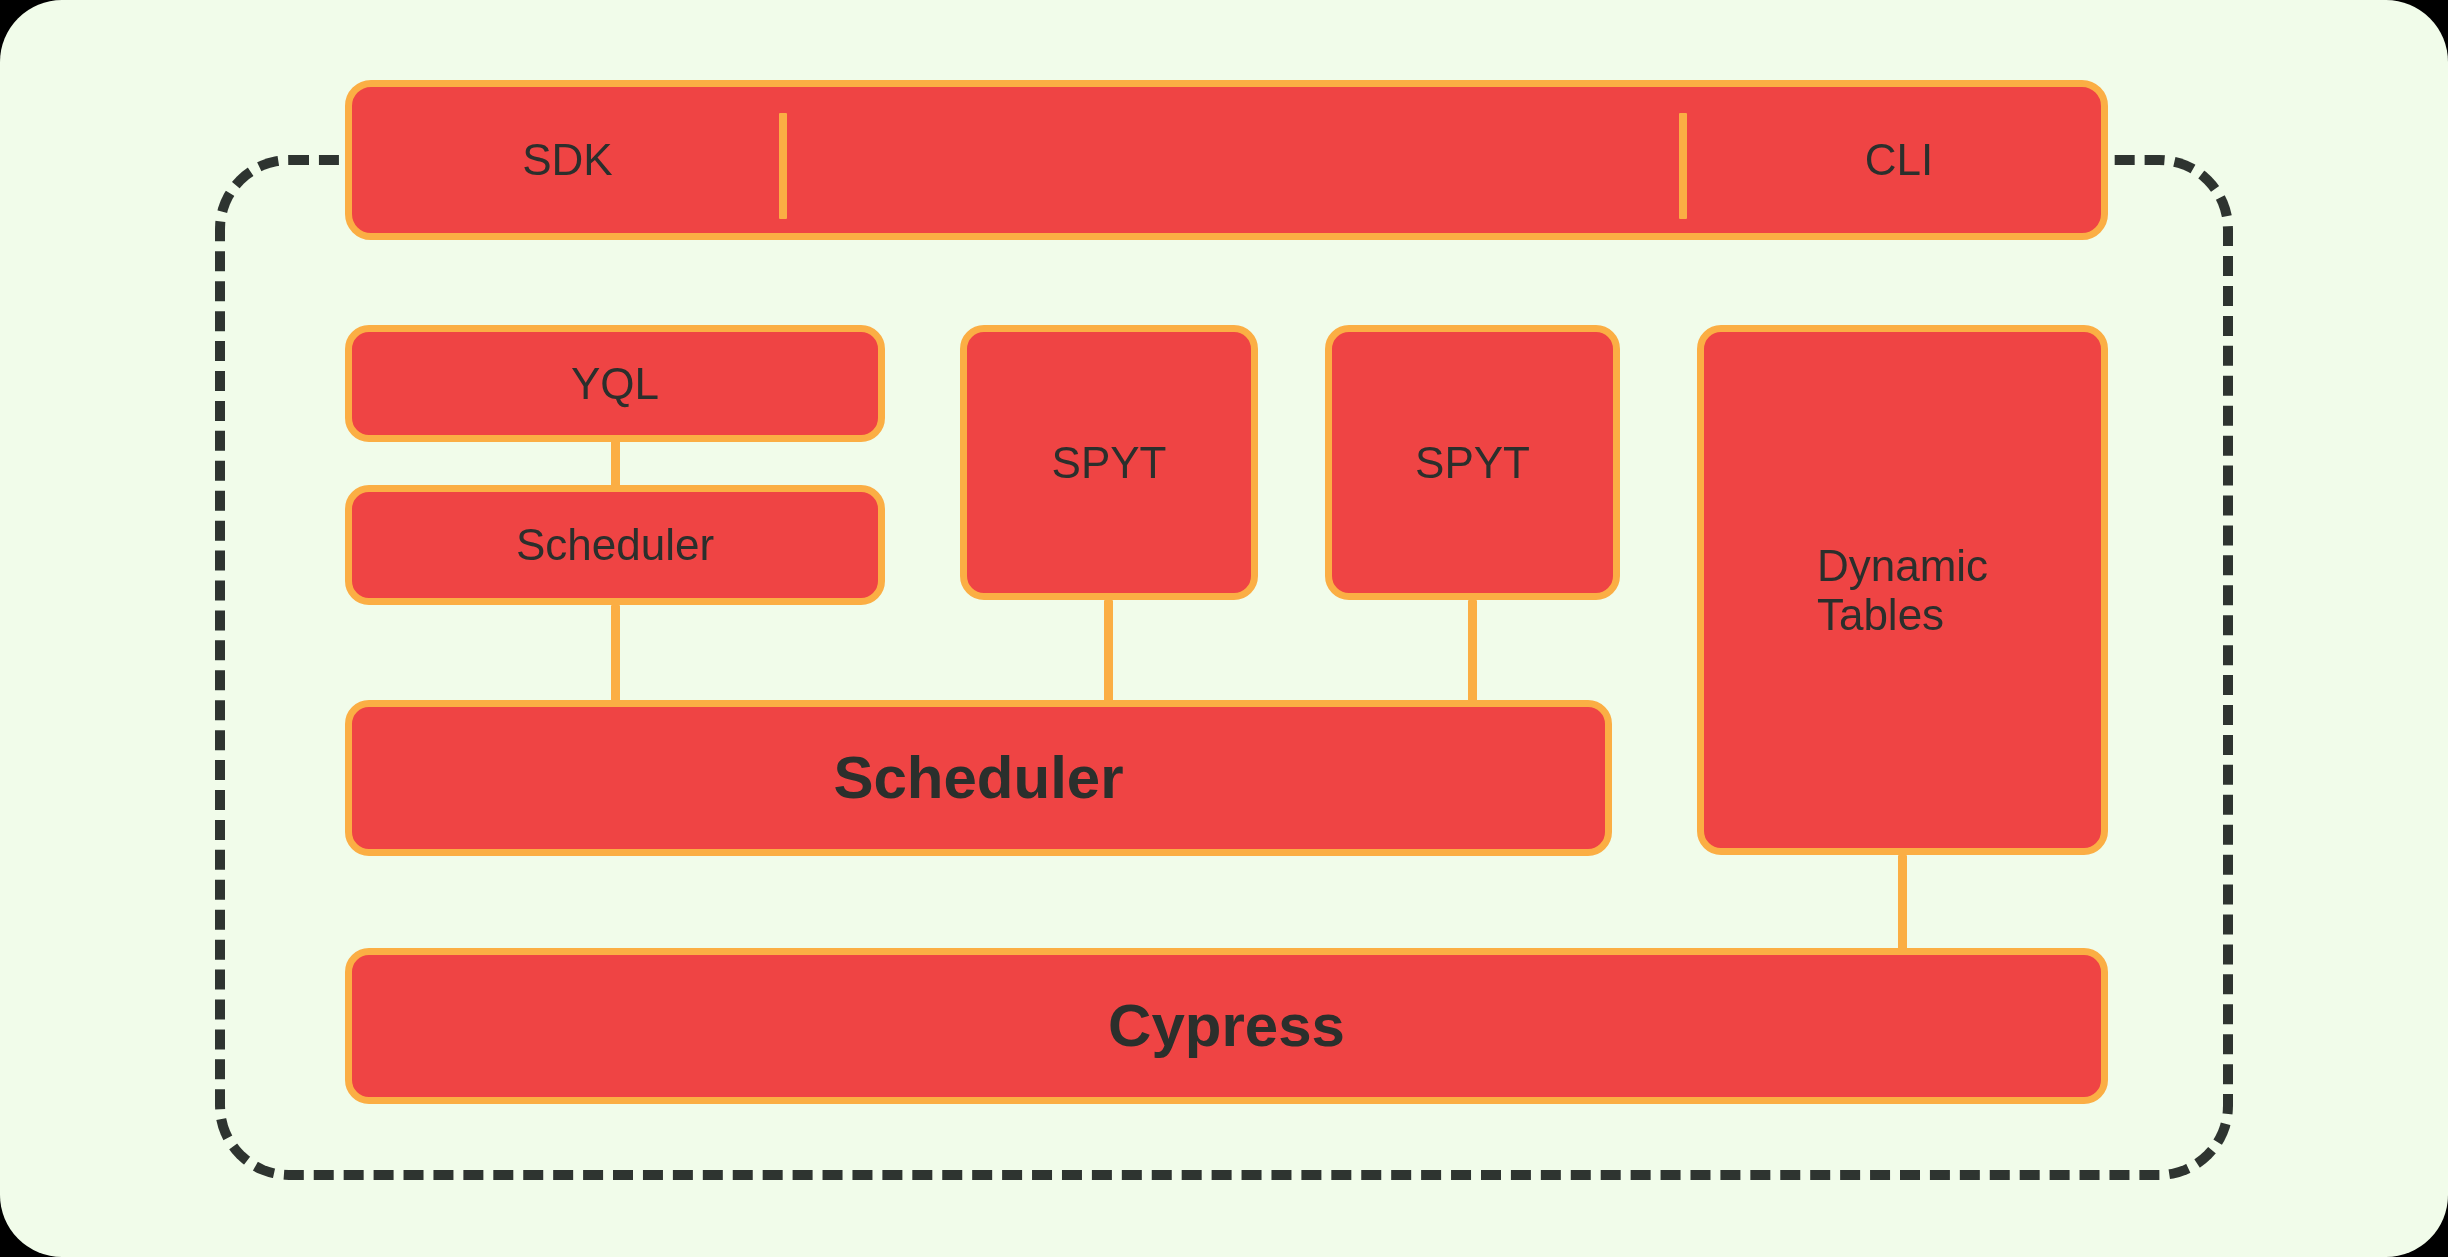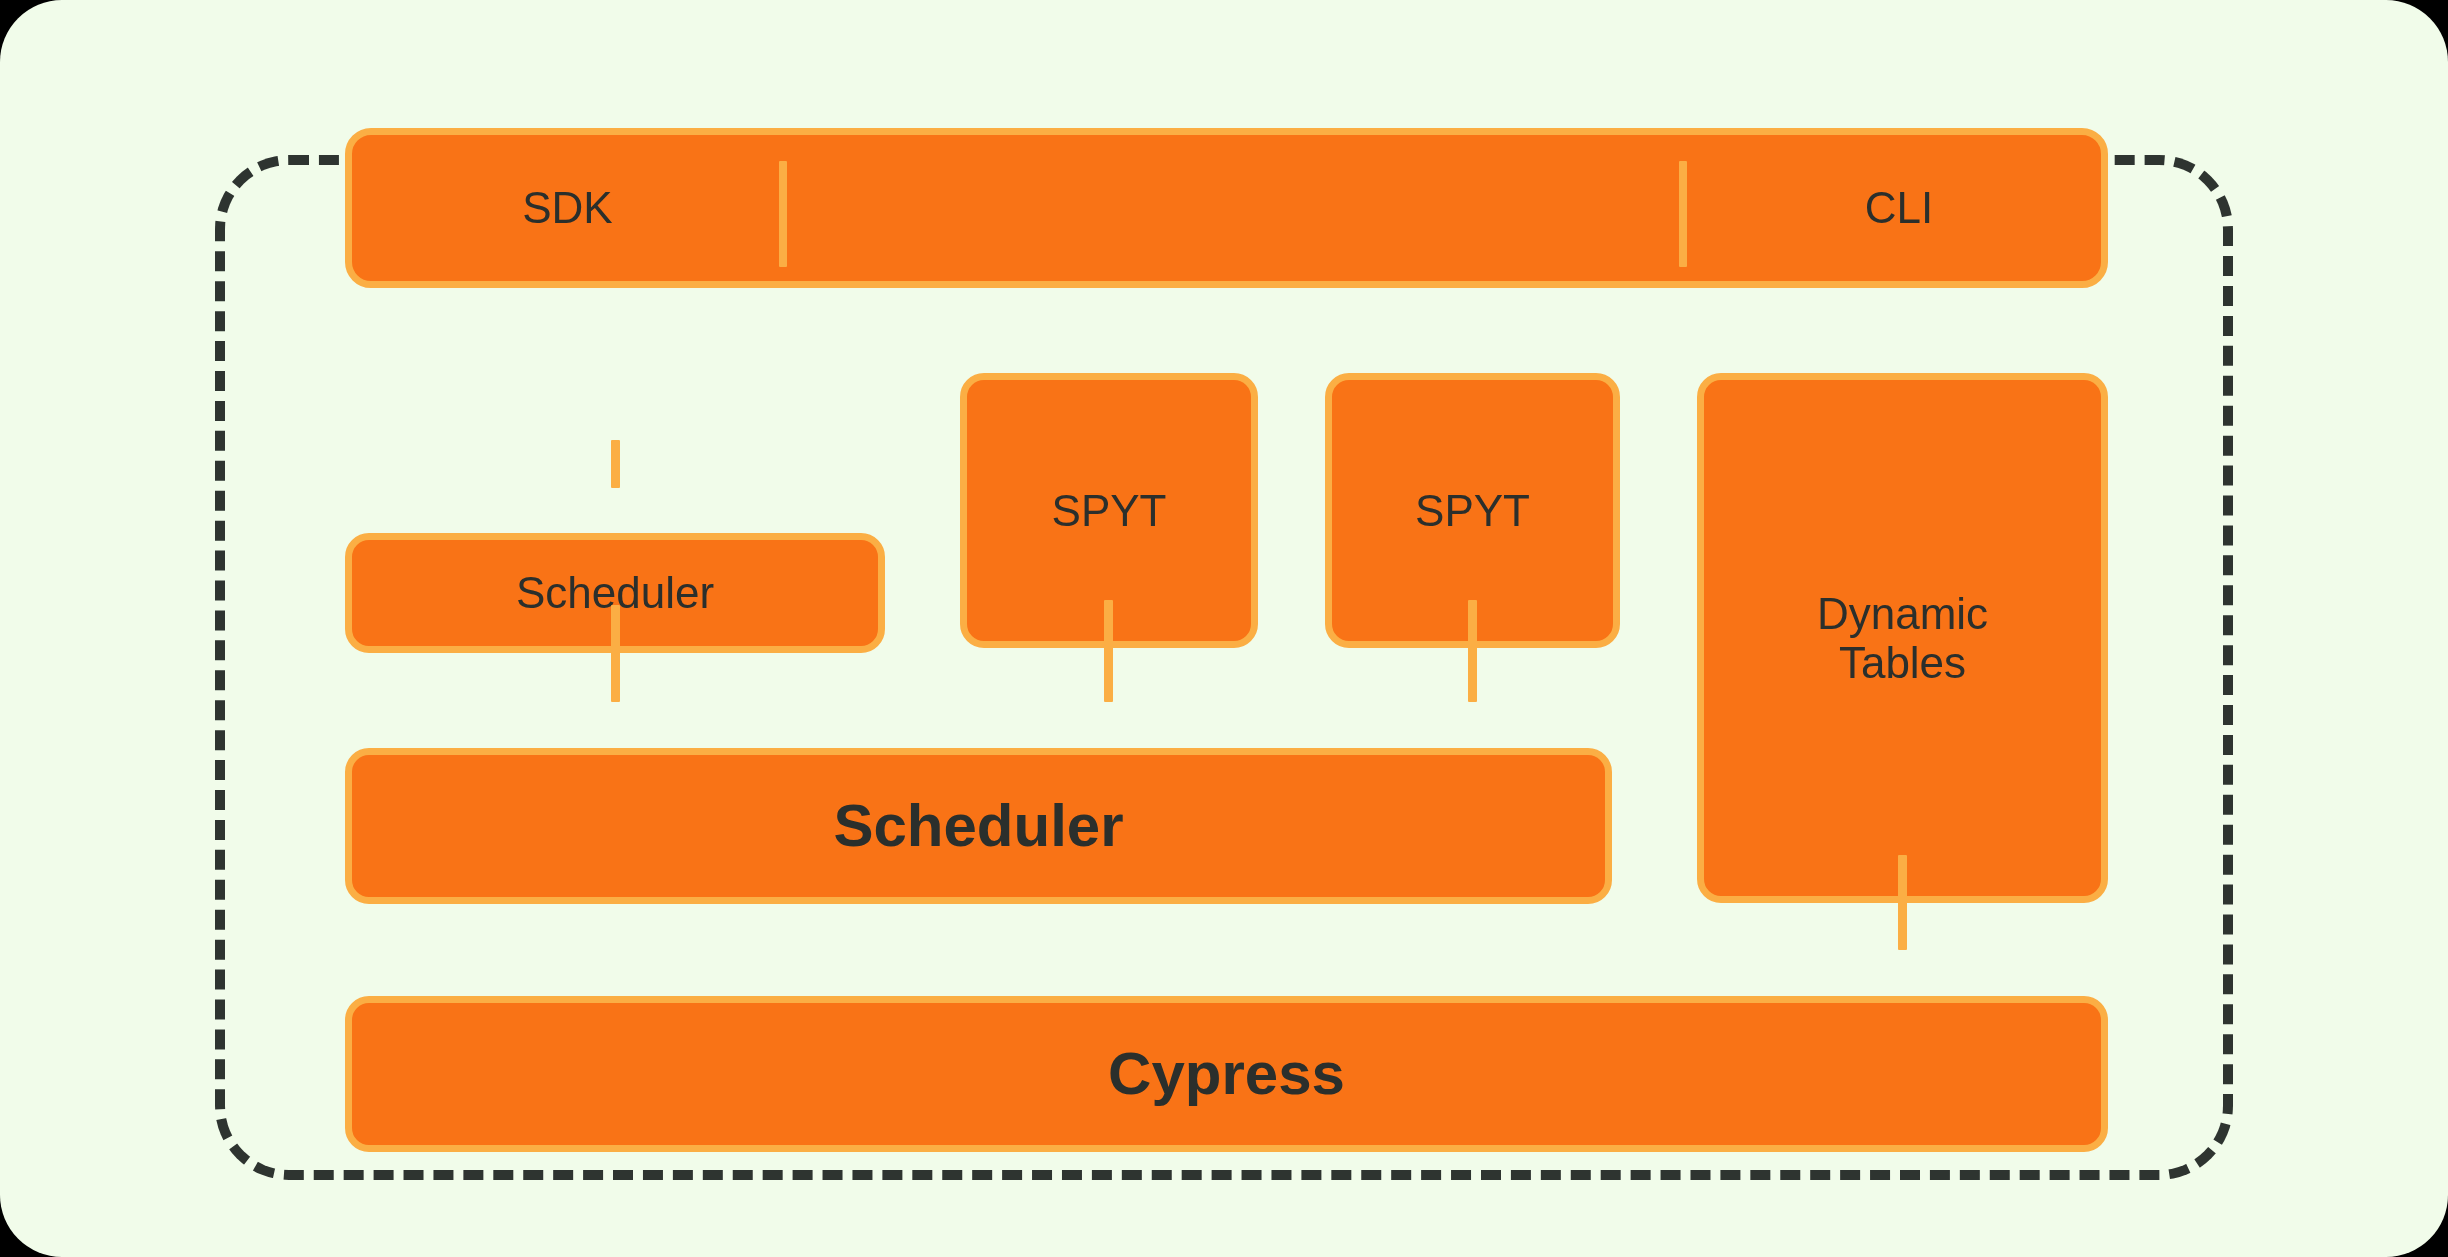--- a/index.html
+++ b/index.html
@@ -35,31 +35,29 @@
     border-radius: 74px;
     pointer-events: none;
   }
 
   
   .node {
     position: absolute;
     box-sizing: border-box;
     border: 7px solid #FBAE44;
     border-radius: 24px;
-    background: #f97316;
+    background: #ef4444;
     display: flex;
     align-items: center;
     justify-content: center;
-    text-align: center;
     color: #2B2F2C;
     font-family: "Liberation Sans", sans-serif;
     font-size: 44px;
     font-weight: 400;
     line-height: 1.12;
-    margin-top: 48px;
   }
   .node.bold {
     font-weight: 700;
     font-size: 60px;
   }
 
   
   #top-bar {
     left: 345px;
     top: 80px;
@@ -122,20 +120,21 @@
 
   <div class="dashed-boundary"></div>
 
   <div class="node" id="top-bar">
     <div class="bar-cell" id="bar-cell-sdk">SDK</div>
     <div class="bar-divider" id="bar-divider-1"></div>
     <div class="bar-divider" id="bar-divider-2"></div>
     <div class="bar-cell" id="bar-cell-cli">CLI</div>
   </div>
 
+  <div class="node" id="node-yql">YQL</div>
 
   <div class="node" id="node-mapreduce">Scheduler</div>
 
   <div class="node" id="node-chyt">SPYT</div>
 
   <div class="node" id="node-dynamic-tables">Dynamic<br>Tables</div>
 
   <div class="node" id="node-spyt">SPYT</div>
 
   <div class="node bold" id="node-scheduler">Scheduler</div>

